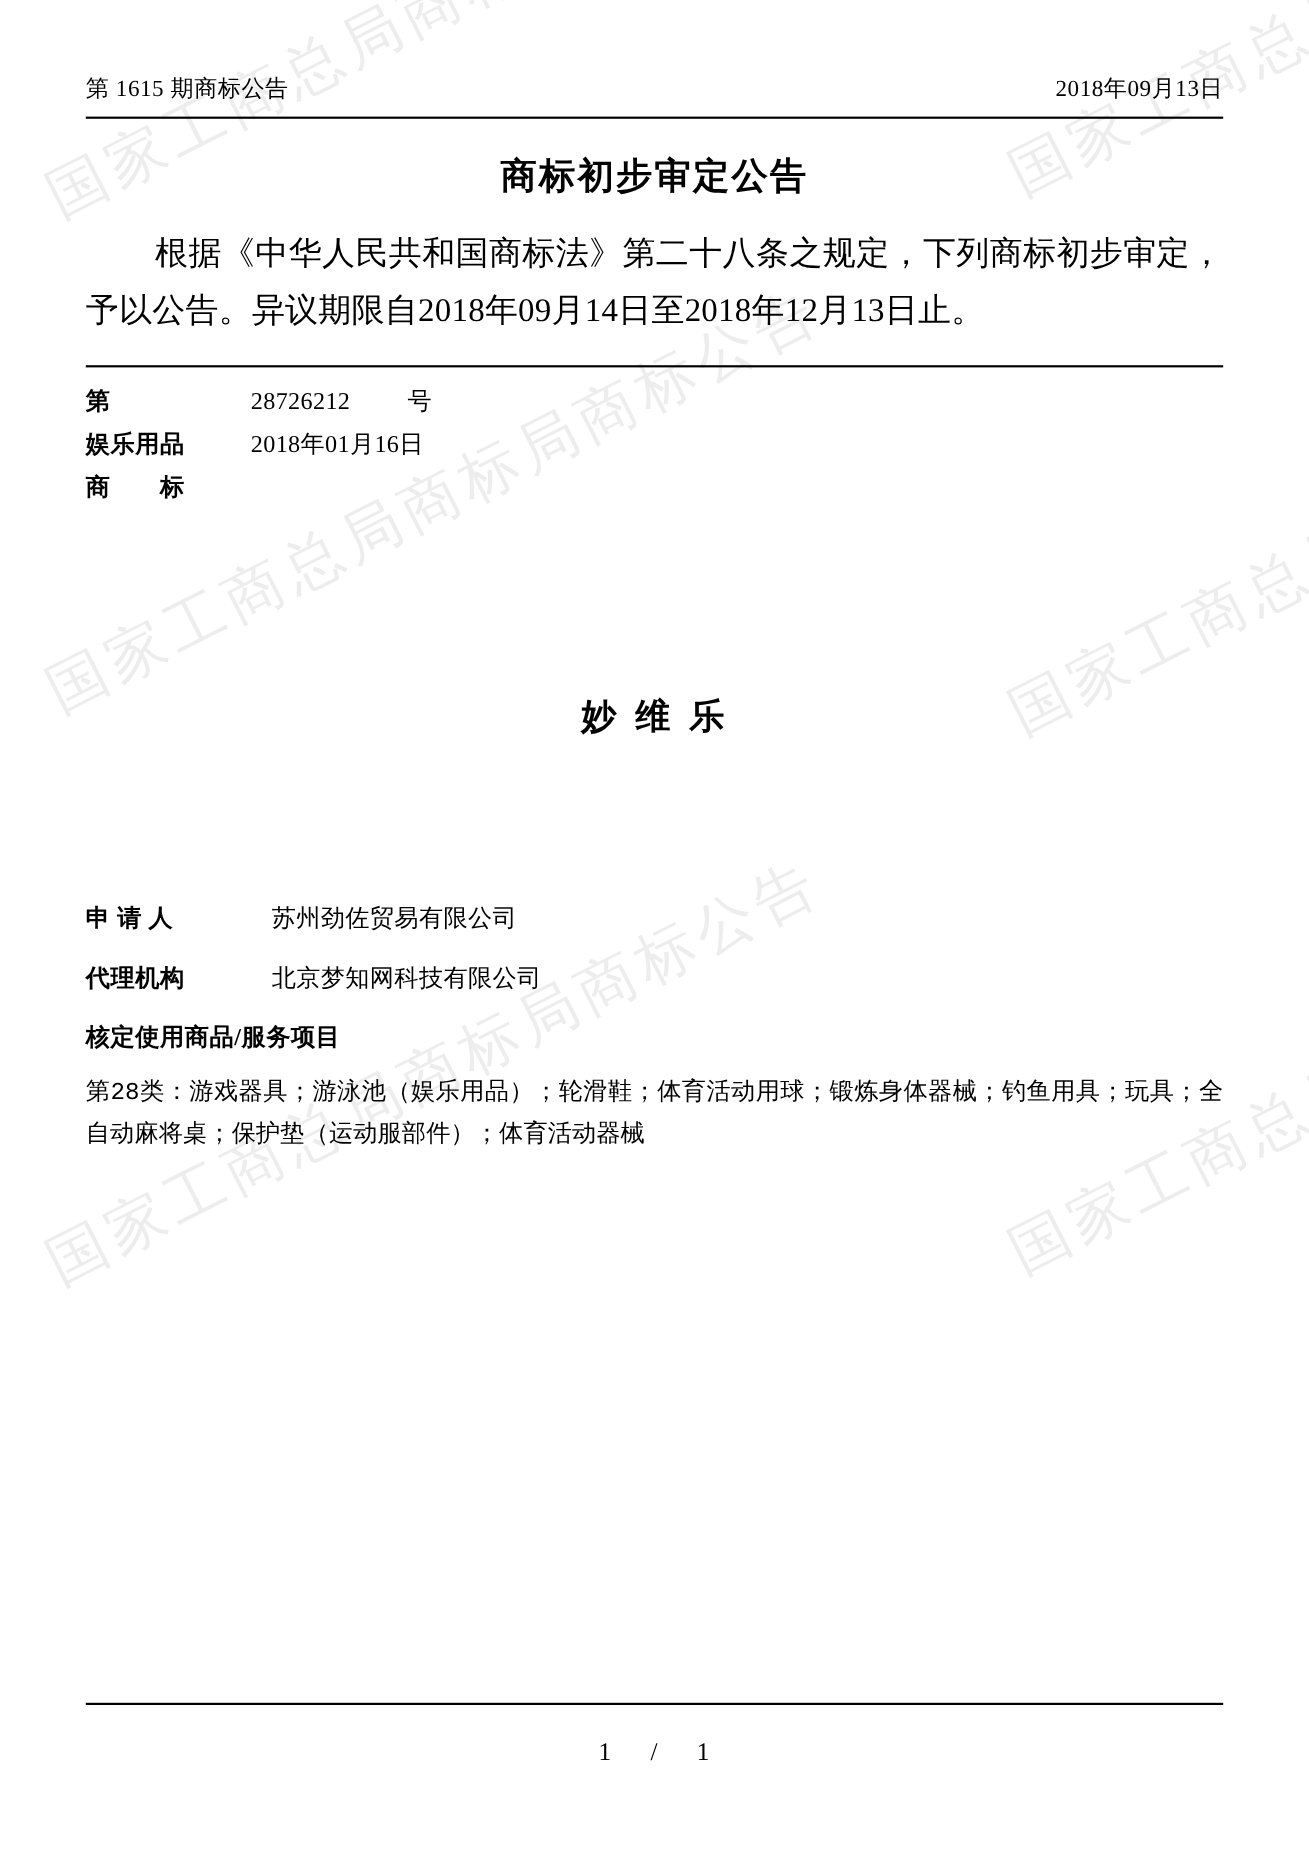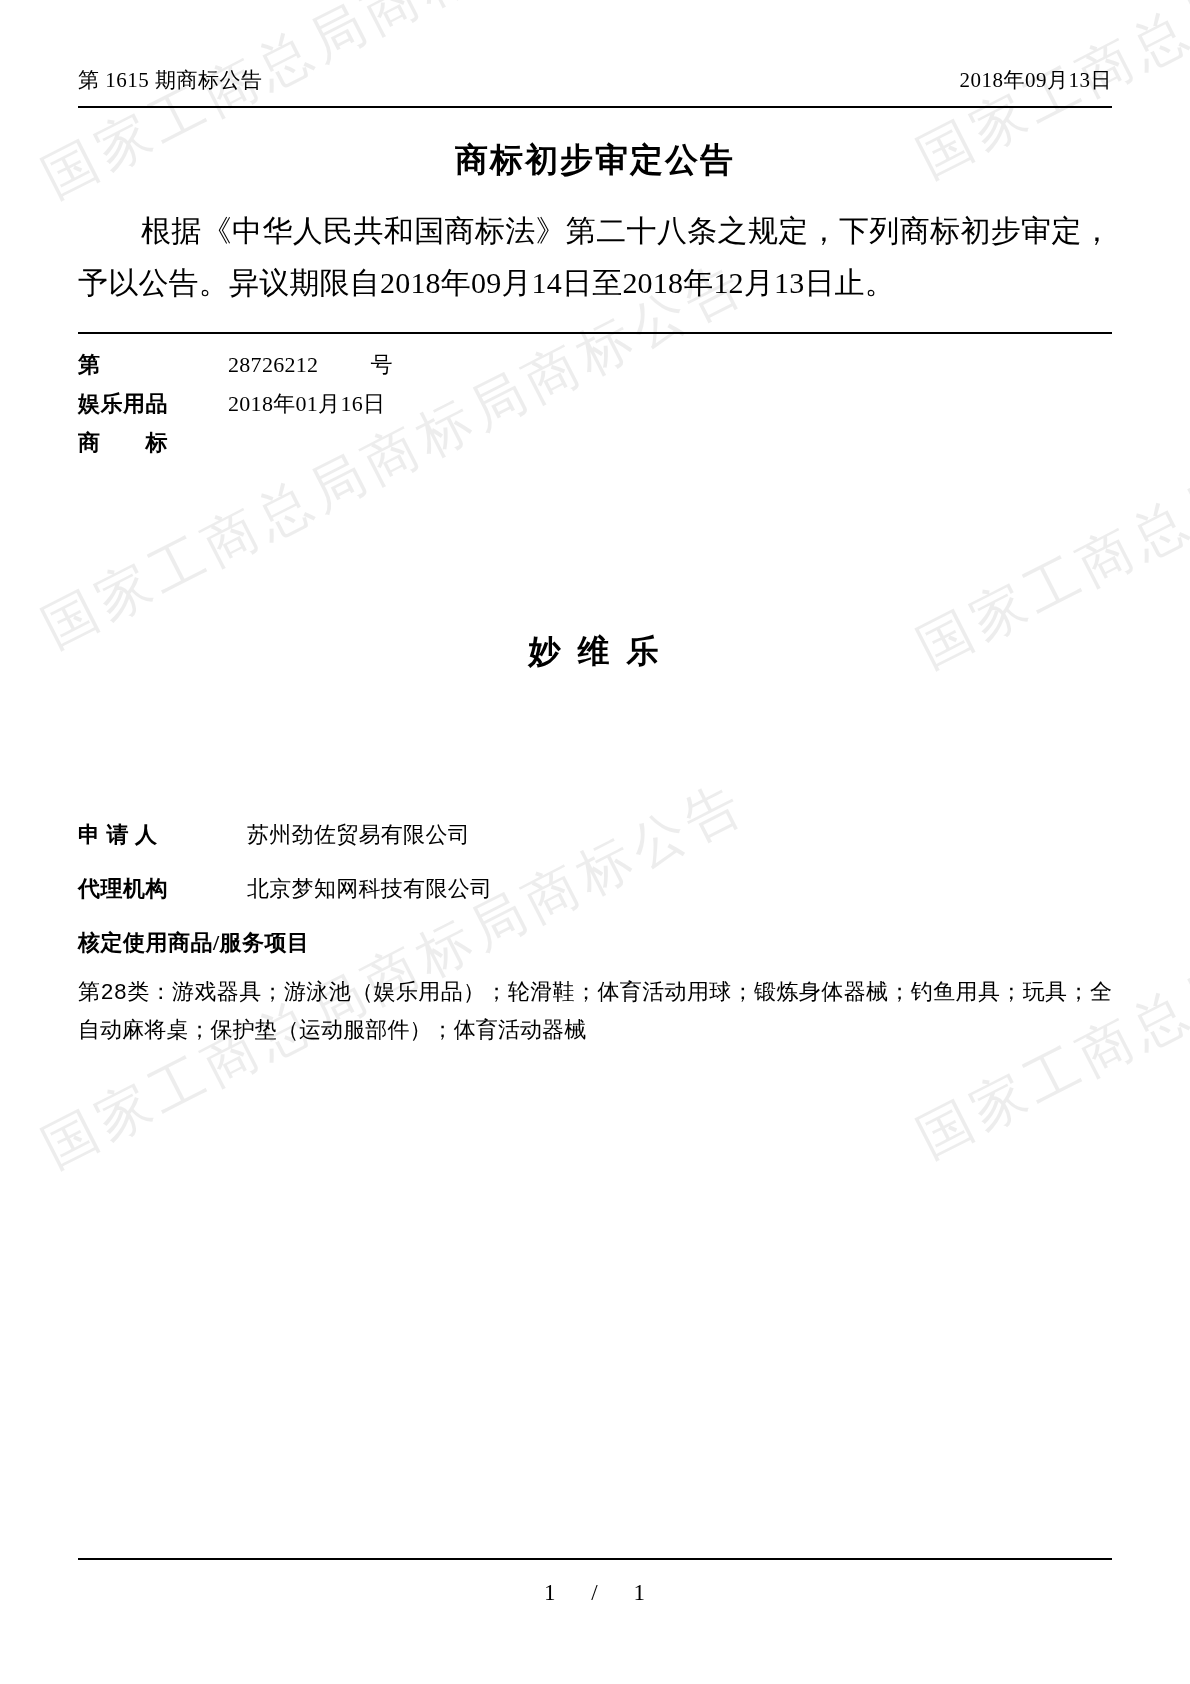--- a/index.html
+++ b/index.html
@@ -154,21 +154,21 @@
     font-family: Liberation Mono, monospace;
   }
 
   
   .footer {
     position: absolute;
     left: 78px;
     right: 78px;
     bottom: 78px;
     border-top: 2.2px solid #000;
-    padding-top: 20px;
+    padding-top: 30px;
     text-align: center;
     font-size: 23px;
     letter-spacing: 1px;
   }
   .footer .pg { display: inline-block; }
   .footer .sep { display: inline-block; padding: 0 28px; }
 </style>
 </head>
 <body>
 

